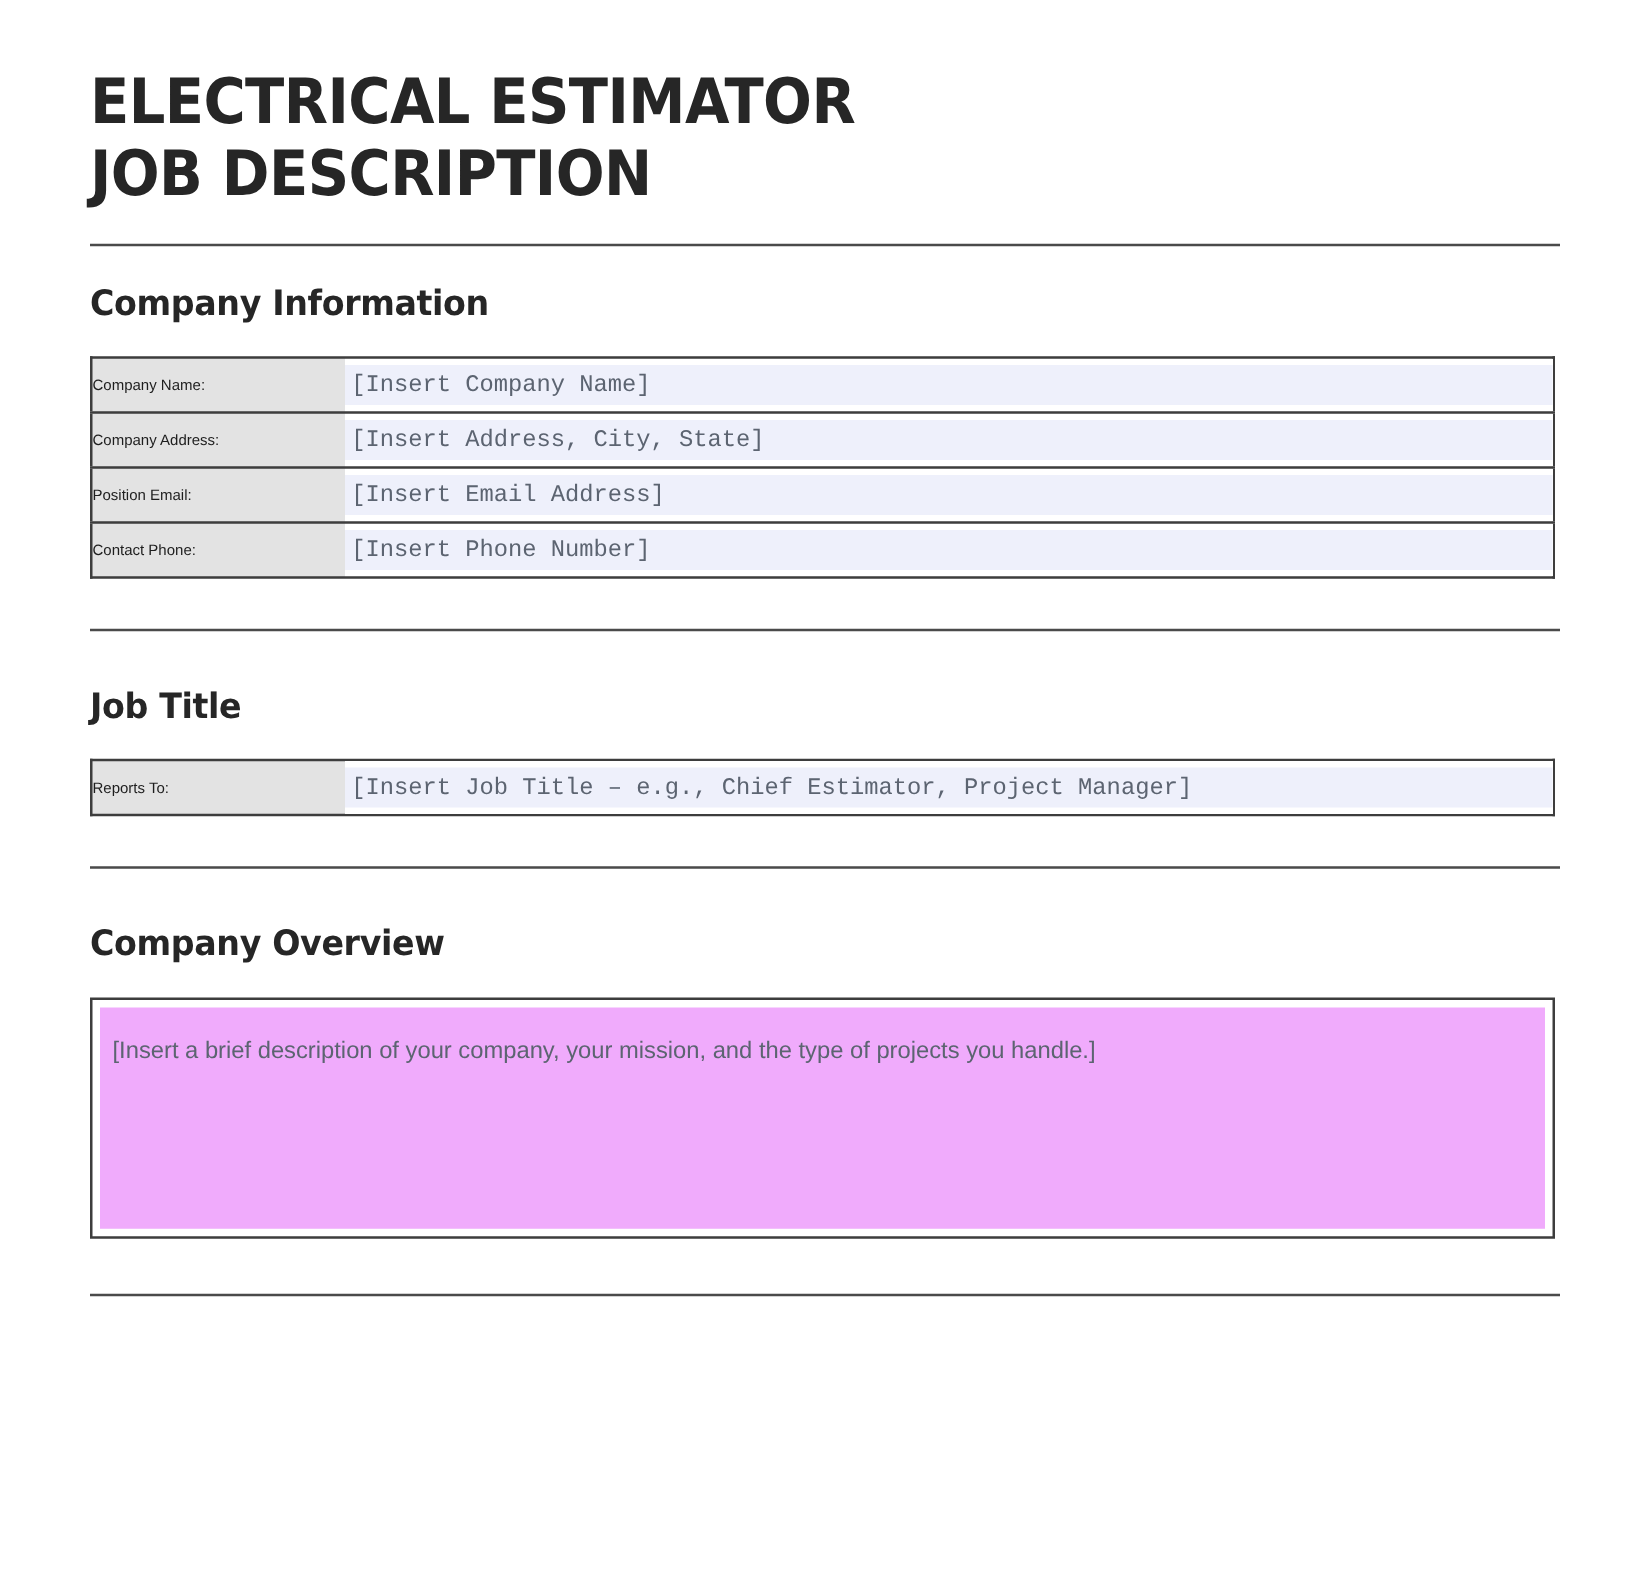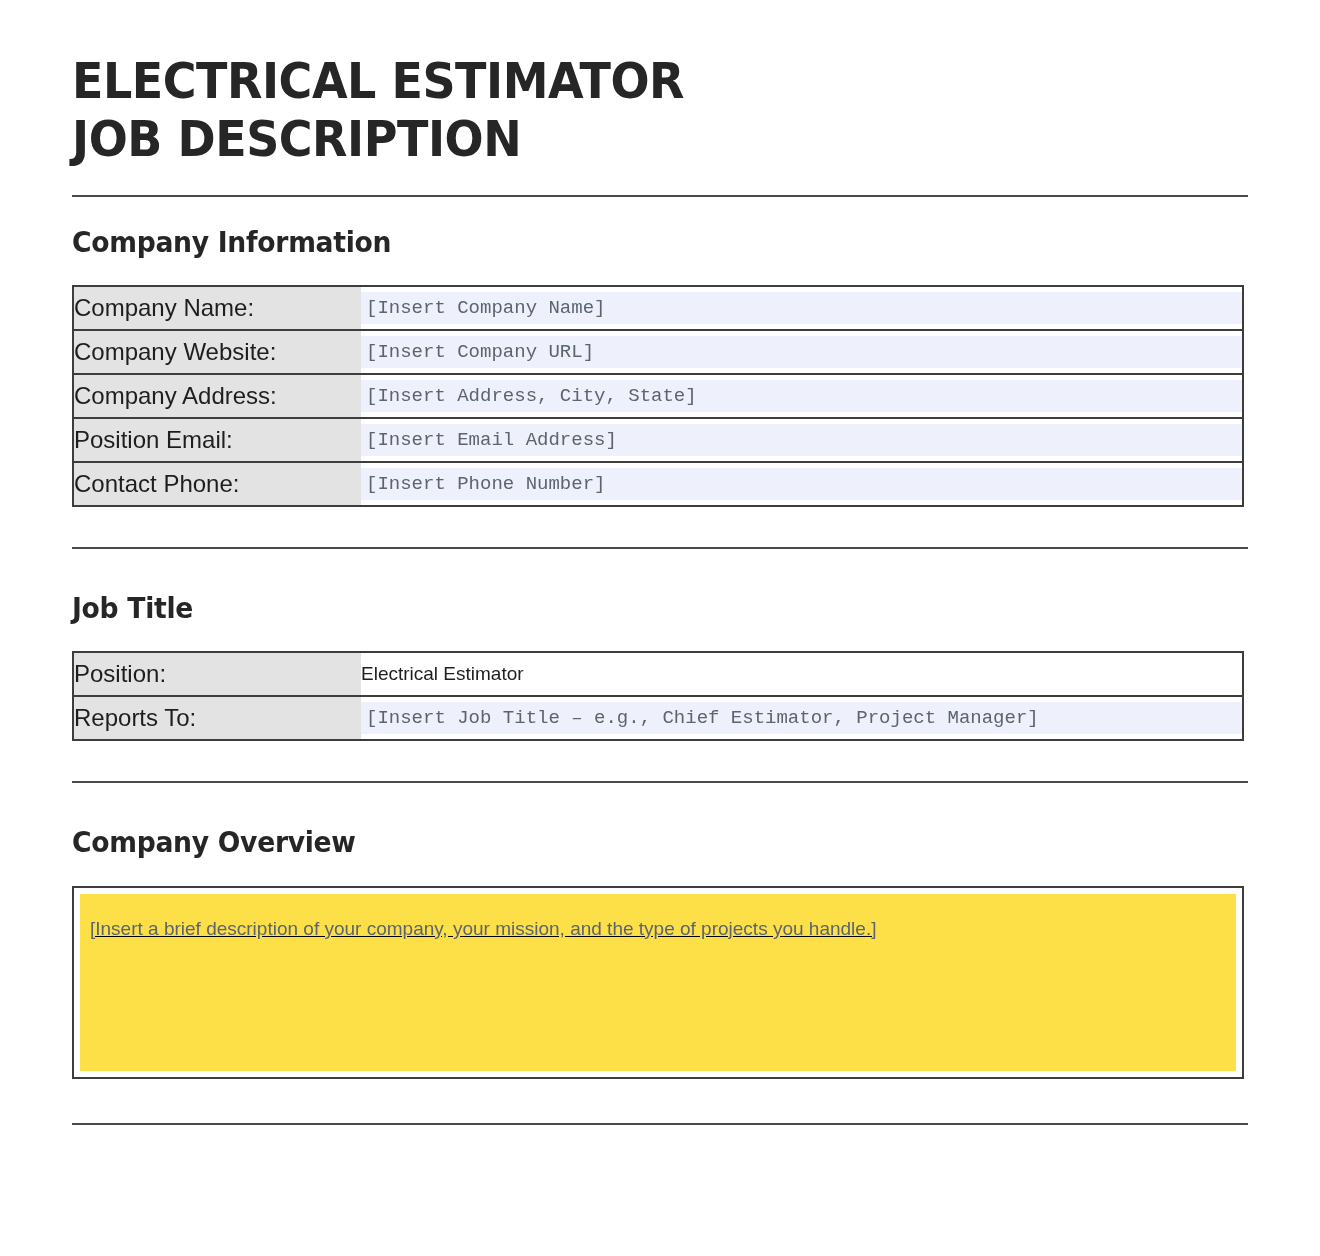--- a/index.html
+++ b/index.html
@@ -84,23 +84,23 @@
   .field-table tr + tr > td {
     border-top: 2px solid #3d3d3d;
   }
 
   .field-table td {
     padding: 0;
     vertical-align: middle;
   }
 
   .cell-label {
-    width: 288px;
+    width: 203px;
     background: #e3e3e3;
-    font-size: 24px;
+    font-size: 12px;
     color: #1e1e1e;
     padding-left: 19px;
     box-sizing: border-box;
     white-space: nowrap;
   }
 
   .cell-value {
     background: #ffffff;
     padding-left: 12px;
     padding-right: 10px;
@@ -141,24 +141,23 @@
     width: 1172px;
     height: 193px;
     border: 2px solid #3d3d3d;
     background: #ffffff;
     box-sizing: border-box;
     padding: 6px;
   }
   .overview-fill {
     width: 100%;
     height: 100%;
-    background: #fde047;
+    background: #f0abfc;
     box-sizing: border-box;
     padding: 22px 10px 0 10px;
-    text-decoration: underline;
   }
   .overview-text {
     margin: 0;
     color: #5c6471;
     font-size: 19px;
     line-height: 26px;
   }
 </style>
 </head>
 <body>
@@ -174,26 +173,20 @@
 
   <table class="field-table t-company">
     <tbody>
       <tr>
         <td class="cell-label">Company Name:</td>
         <td class="cell-value fill">
           <span class="ph">[Insert Company Name]</span>
         </td>
       </tr>
       <tr>
-        <td class="cell-label">Company Website:</td>
-        <td class="cell-value fill">
-          <span class="ph">[Insert Company URL]</span>
-        </td>
-      </tr>
-      <tr>
         <td class="cell-label">Company Address:</td>
         <td class="cell-value fill">
           <span class="ph">[Insert Address, City, State]</span>
         </td>
       </tr>
       <tr>
         <td class="cell-label">Position Email:</td>
         <td class="cell-value fill">
           <span class="ph">[Insert Email Address]</span>
         </td>
@@ -206,26 +199,20 @@
       </tr>
     </tbody>
   </table>
 
   <hr class="rule rule-mid">
 
   <h2 class="section-heading h-job-title">Job Title</h2>
 
   <table class="field-table t-jobtitle">
     <tbody>
-      <tr>
-        <td class="cell-label">Position:</td>
-        <td class="cell-value">
-          <span class="val-solid">Electrical Estimator</span>
-        </td>
-      </tr>
       <tr>
         <td class="cell-label">Reports To:</td>
         <td class="cell-value fill">
           <span class="ph">[Insert Job Title – e.g., Chief Estimator, Project Manager]</span>
         </td>
       </tr>
     </tbody>
   </table>
 
   <hr class="rule rule-mid2">

